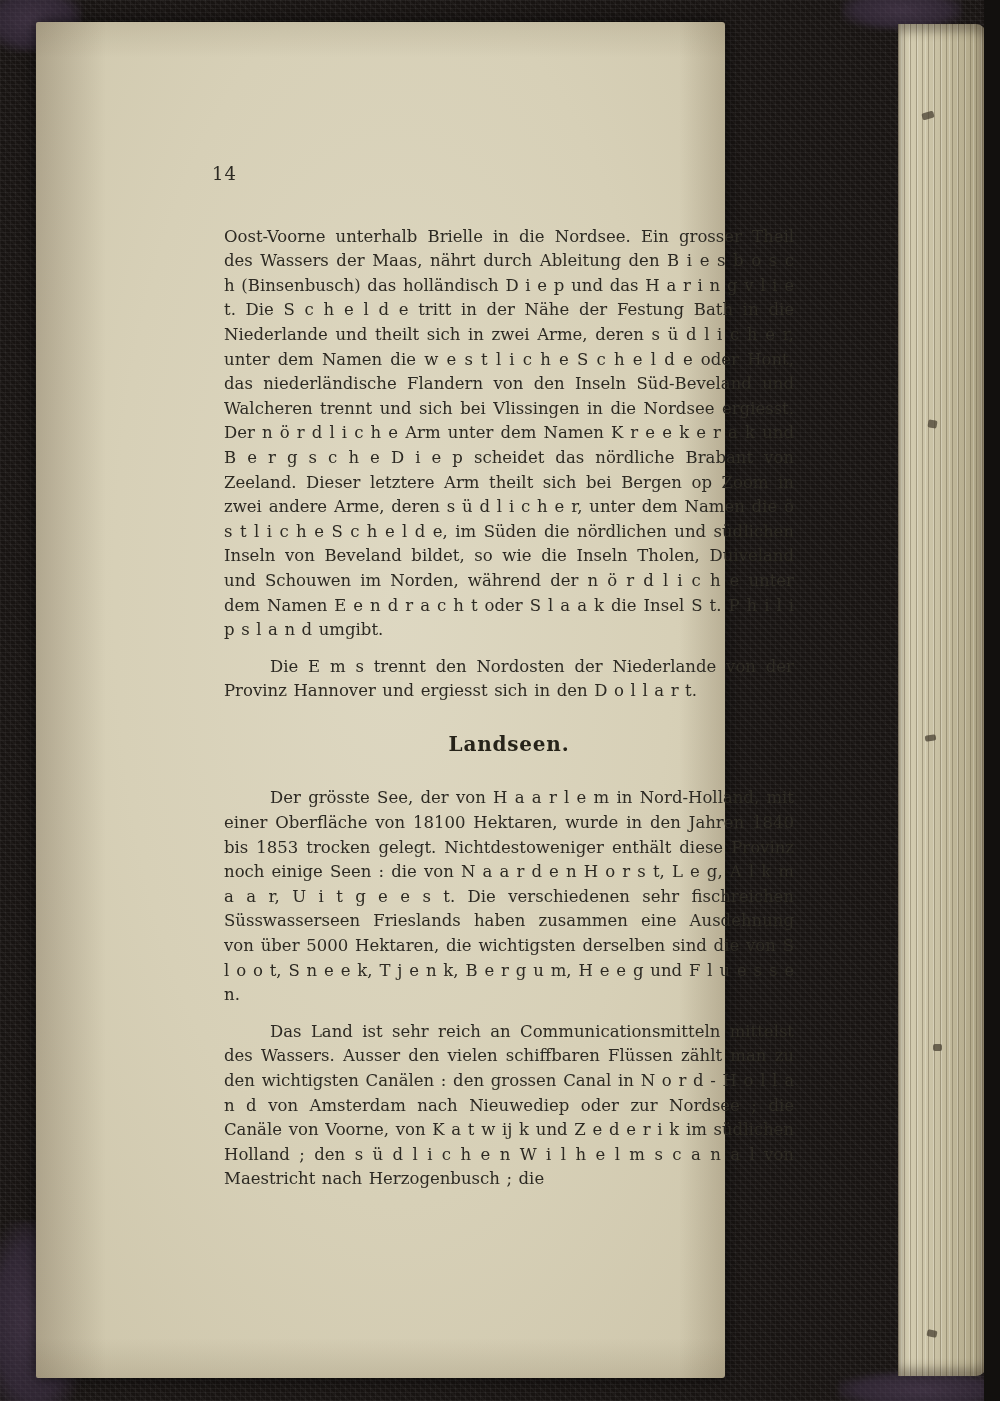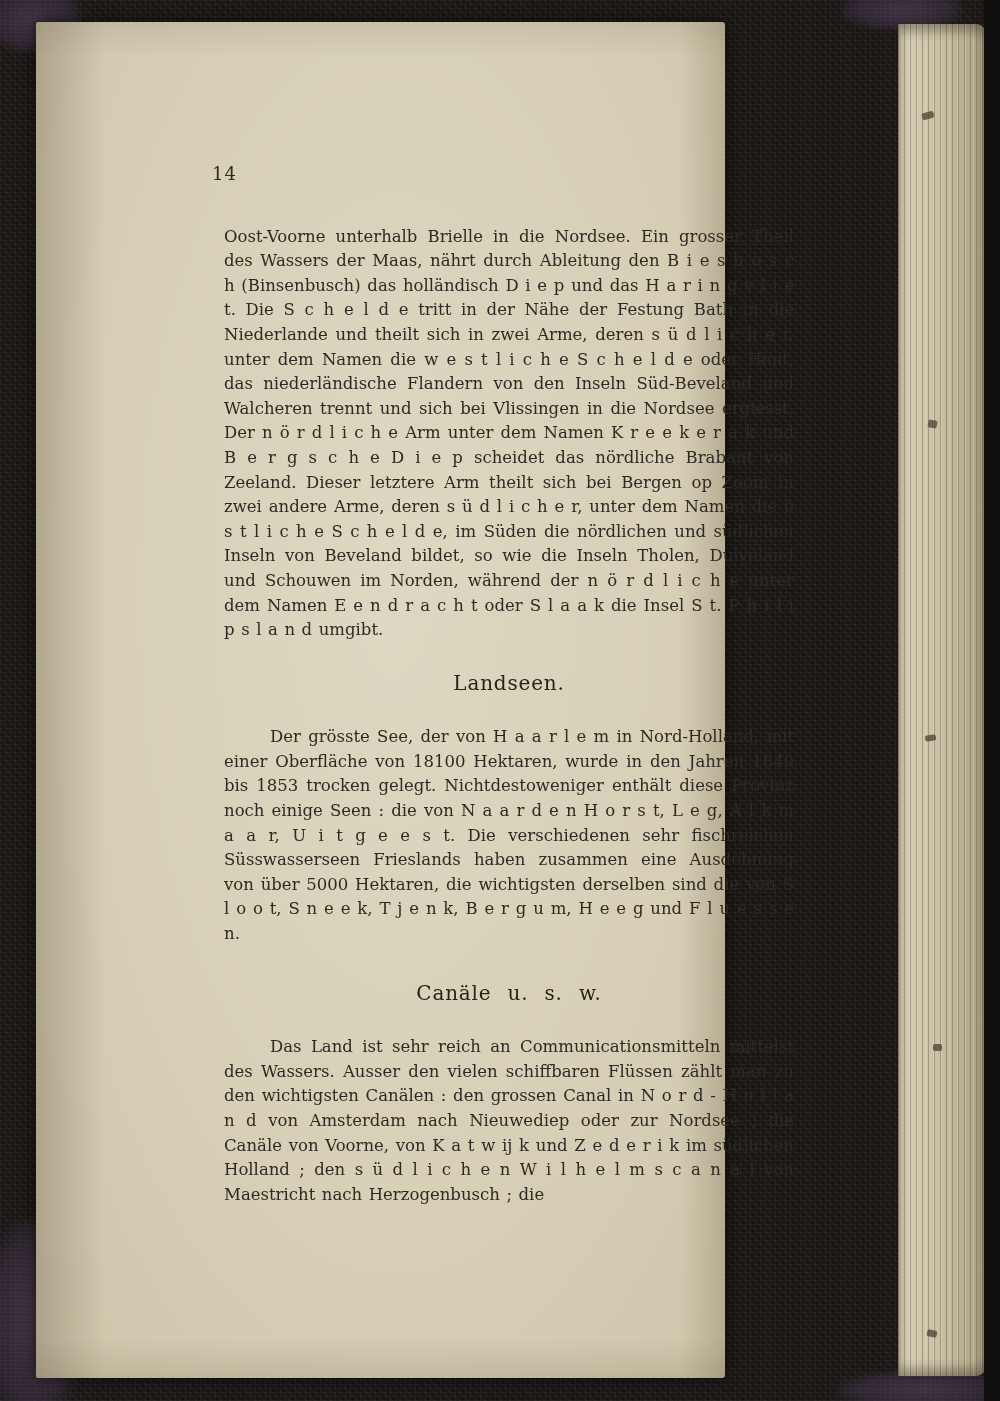--- a/index.html
+++ b/index.html
@@ -32,21 +32,21 @@
       linear-gradient(180deg, rgba(110,96,70,.15) 0px, rgba(110,96,70,0) 36px),
       radial-gradient(ellipse at 52% 42%, #ded8c2 0%, #d7d0b7 55%, #cdc5aa 100%);
     box-shadow:0 0 14px rgba(0,0,0,.65);}
 
   
   .text-col{position:absolute;left:176px;top:140px;width:594px;
     color:#2d2a23;font-size:16.5px;line-height:24.6px;}
   .page-number{font-size:18px;letter-spacing:1px;margin:0 0 38px 0;}
   .para{margin:12px;text-align:justify;word-spacing:.08em;hyphens:none;}
   .para.indent{text-indent:46px;}
-  .heading{font-size:20px;font-weight:normal;text-align:center;
+  .heading{font-size:20px;font-weight:bold;text-align:center;
     letter-spacing:.8px;margin:28px 0 30px;color:#262319;}
   .heading.h-canale{margin:34px 0 30px;word-spacing:.45em;}
 
   
   .edges{position:absolute;left:898px;top:24px;width:88px;height:1352px;
     border-radius:0 10px 10px 0;
     background-image:
       repeating-linear-gradient(90deg, rgba(92,82,60,.38) 0 1px, rgba(0,0,0,0) 1px 6px),
       repeating-linear-gradient(90deg, rgba(255,255,248,.22) 3px 4px, rgba(0,0,0,0) 4px 11px),
       linear-gradient(90deg, #d6cfb4 0%, #c9c1a4 45%, #b3aa8b 85%, #9e947a 100%);
@@ -73,26 +73,26 @@
   <div class="corner tr"></div>
   <div class="corner br"></div>
 
   <div class="page">
     <div class="text-col">
 
       <div class="page-number">14</div>
 
       <p class="para">Oost-Voorne unterhalb Brielle in die Nordsee. Ein grosser Theil des Wassers der Maas, nährt durch Ableitung den B i e s b o s c h (Binsenbusch) das holländisch D i e p und das H a r i n g v l i e t. Die S c h e l d e tritt in der Nähe der Festung Bath in die Niederlande und theilt sich in zwei Arme, deren s ü d l i c h e r, unter dem Namen die w e s t l i c h e  S c h e l d e oder Hont, das niederländische Flandern von den Inseln Süd-Beveland und Walcheren trennt und sich bei Vlissingen in die Nordsee ergiesst. Der n ö r d l i c h e Arm unter dem Namen K r e e k e r a k und B e r g s c h e  D i e p scheidet das nördliche Brabant von Zeeland. Dieser letztere Arm theilt sich bei Bergen op Zoom in zwei andere Arme, deren s ü d l i c h e r, unter dem Namen die ö s t l i c h e  S c h e l d e, im Süden die nördlichen und südlichen Inseln von Beveland bildet, so wie die Inseln Tholen, Duiveland und Schouwen im Norden, während der n ö r d l i c h e unter dem Namen E e n d r a c h t oder S l a a k die Insel S t.  P h i l i p s l a n d umgibt.</p>
 
+      <p class="para indent">Die E m s trennt den Nordosten der Niederlande von der Provinz Hannover und ergiesst sich in den D o l l a r t.</p>
 
       <h2 class="heading">Landseen.</h2>
 
       <p class="para indent">Der grösste See, der von H a a r l e m in Nord-Holland, mit einer Oberfläche von 18100 Hektaren, wurde in den Jahren 1840 bis 1853 trocken gelegt. Nichtdestoweniger enthält diese Provinz noch einige Seen : die von N a a r d e n H o r s t, L e g, A l k m a a r, U i t g e e s t. Die verschiedenen sehr fischreichen Süsswasserseen Frieslands haben zusammen eine Ausdehnung von über 5000 Hektaren, die wichtigsten derselben sind die von S l o o t, S n e e k, T j e n k, B e r g u m, H e e g und F l u e s s e n.</p>
 
-      <h2 class="heading h-canale">Canäle u. s. w.</h2>
 
       <p class="para indent">Das Land ist sehr reich an Communicationsmitteln mittelst des Wassers. Ausser den vielen schiffbaren Flüssen zählt man zu den wichtigsten Canälen : den grossen Canal in N o r d - H o l l a n d von Amsterdam nach Nieuwediep oder zur Nordsee ; die Canäle von Voorne, von K a t w ij k und Z e d e r i k im südlichen Holland ; den s ü d l i c h e n W i l h e l m s c a n a l von Maestricht nach Herzogenbusch ; die</p>
 
     </div>
   </div>
 
   <div class="edges"></div>
   <div class="back-edge"></div>
 
   <div class="edge-mark m1"></div>

